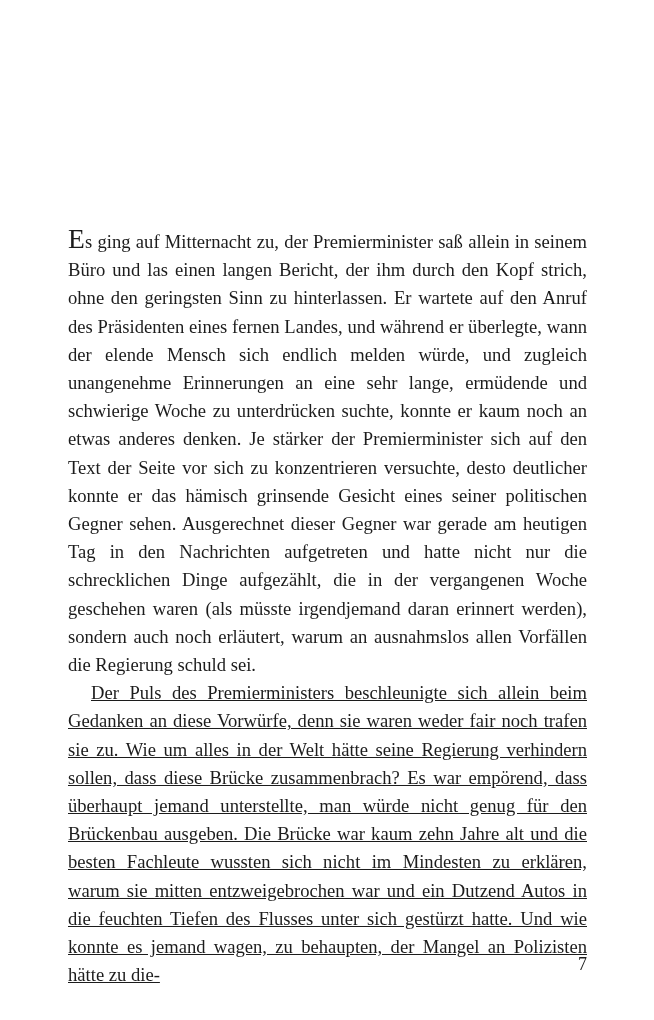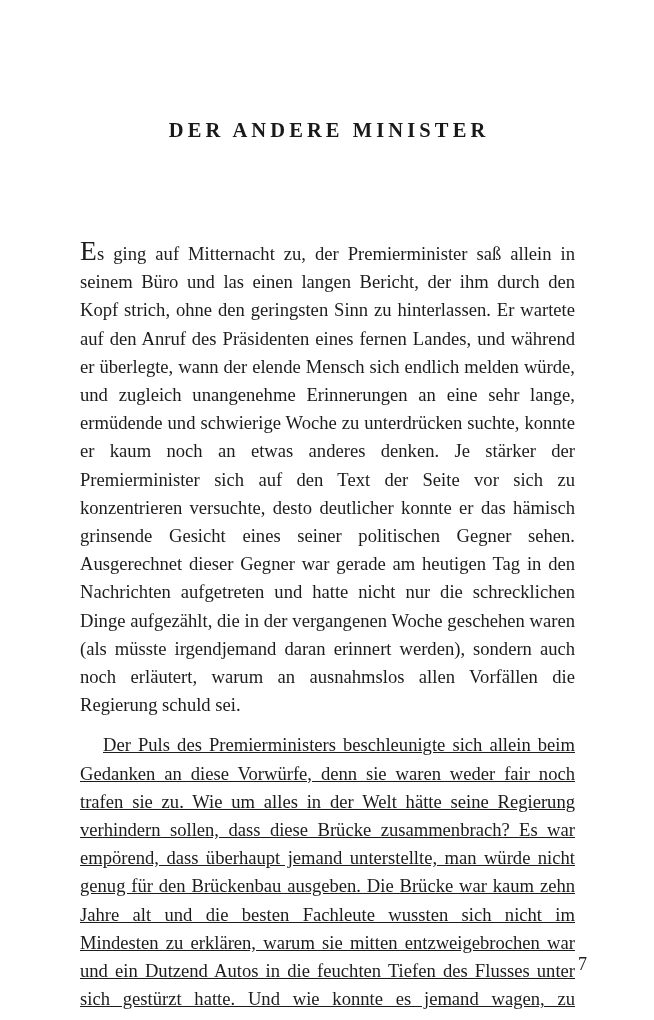--- a/index.html
+++ b/index.html
@@ -43,21 +43,21 @@
 
   
   .text-block {
     position: absolute;
     left: 68px;
     top: 228px;
     width: 519px;
   }
 
   .body-par {
-    margin: 12px;
+    margin: 0;
     font-size: 18.6px;
     line-height: 28.2px;
     text-align: justify;
     text-justify: inter-word;
     color: #1c1c1c;
     hyphens: none;
     word-spacing: 0px;
   }
 
   .body-par.indented {
@@ -83,21 +83,20 @@
     font-size: 18px;
     line-height: 1;
     color: #1c1c1c;
   }
 </style>
 </head>
 <body>
 
 <div class="page">
 
-  <h1 class="chapter-heading">DER ANDERE MINISTER</h1>
 
   <div class="text-block">
 
     <p class="body-par">
       <span class="initial-cap">E</span><span>s ging auf Mitternacht zu, der Premierminister saß allein in seinem Büro und las einen langen Bericht, der ihm durch den Kopf strich, ohne den geringsten Sinn zu hinterlassen. Er wartete auf den Anruf des Präsidenten eines fernen Landes, und während er überlegte, wann der elende Mensch sich endlich melden würde, und zugleich unangenehme Erinnerungen an eine sehr lange, ermüdende und schwierige Woche zu unterdrücken suchte, konnte er kaum noch an etwas anderes denken. Je stärker der Premierminister sich auf den Text der Seite vor sich zu konzentrieren versuchte, desto deutlicher konnte er das hämisch grinsende Gesicht eines seiner politischen Gegner sehen. Ausgerechnet dieser Gegner war gerade am heutigen Tag in den Nachrichten aufgetreten und hatte nicht nur die schrecklichen Dinge aufgezählt, die in der vergangenen Woche geschehen waren (als müsste irgendjemand daran erinnert werden), sondern auch noch erläutert, warum an ausnahmslos allen Vorfällen die Regierung schuld sei.</span>
     </p>
 
     <p class="body-par indented">
       <span>Der Puls des Premierministers beschleunigte sich allein beim Gedanken an diese Vorwürfe, denn sie waren weder fair noch trafen sie zu. Wie um alles in der Welt hätte seine Regierung verhindern sollen, dass diese Brücke zusammenbrach? Es war empörend, dass überhaupt jemand unterstellte, man würde nicht genug für den Brückenbau ausgeben. Die Brücke war kaum zehn Jahre alt und die besten Fachleute wussten sich nicht im Mindesten zu erklären, warum sie mitten entzweigebrochen war und ein Dutzend Autos in die feuchten Tiefen des Flusses unter sich gestürzt hatte. Und wie konnte es jemand wagen, zu behaupten, der Mangel an Polizisten hätte zu die-</span>
     </p>

